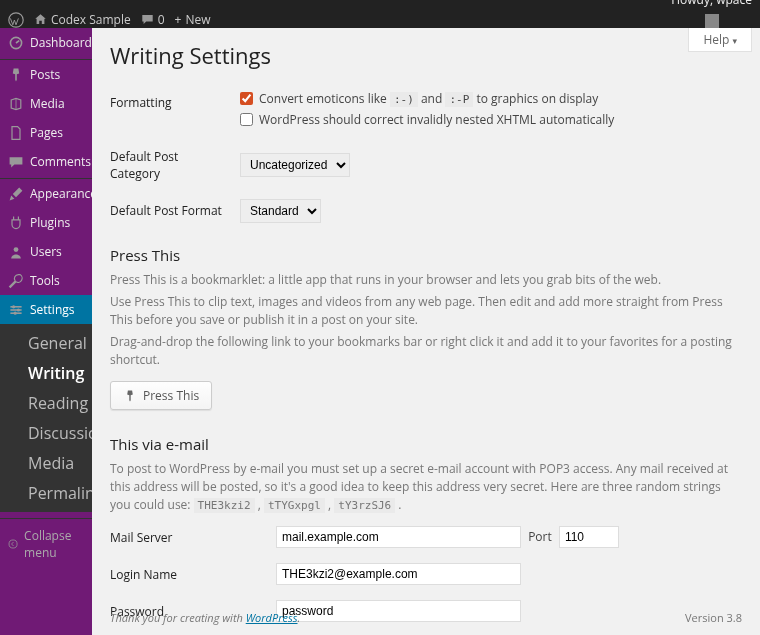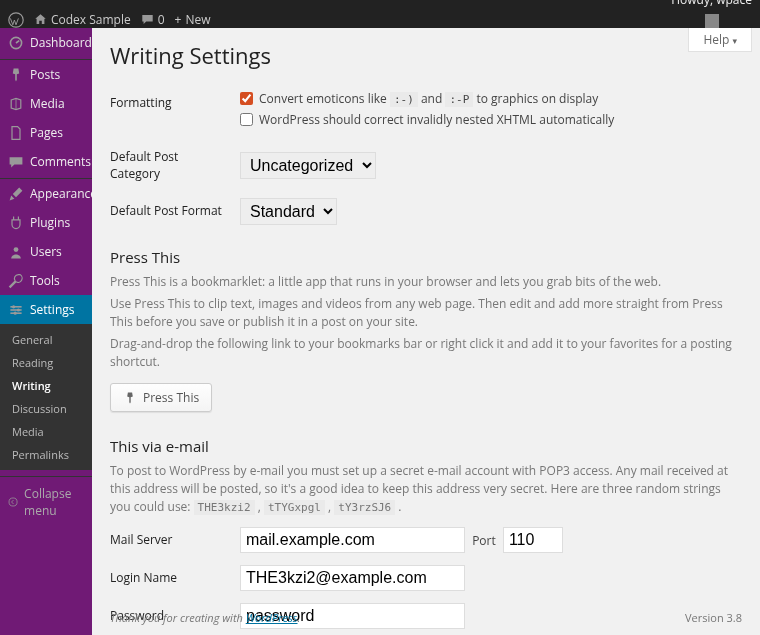--- a/index.html
+++ b/index.html
@@ -14,40 +14,40 @@
 .avatar { width: 14px; height: 14px; background: #888; }
 
 
 .adminmenu { position: absolute; top: 28px; left: 0; width: 92px; bottom: 0; background: #701a75; color: #eee; font-size: 12px; }
 .menu-item { display: flex; align-items: center; gap: 6px; padding: 6px 8px; color: #eee; }
 .menu-item .icon { width: 16px; height: 16px; fill: #999; flex-shrink: 0; }
 .menu-item.sep { border-top: 1px solid #333; margin-top: 2px; }
 .menu-item.current { background: #0074a2; color: #fff; position: relative; }
 .menu-item.current::after { content: ""; position: absolute; right: -8px; top: 50%; margin-top: -8px; border: 8px solid transparent; border-right-color: #f1f1f1; }
 .submenu { background: #333; padding: 4px 0; }
-.submenu-item { padding: 4px 8px 4px 12px; color: #bbb; font-size: 11px; }
+.submenu-item { padding: 4px 8px 4px 12px; color: #bbb; font-size: 16px; margin-left: 16px; }
 .submenu-item.current { color: #fff; font-weight: 600; }
 .collapse { padding: 8px; color: #aaa; display: flex; align-items: center; gap: 6px; border-top: 1px solid #333; margin-top: 6px;}
 
 
 .wrap { position: absolute; left: 92px; right: 0; top: 28px; bottom: 0; padding: 8px 18px 20px; overflow-y: auto; background: #f1f1f1; }
 .help-tab { position: absolute; right: 8px; top: 0; background: #fff; border: 1px solid #e1e1e1; border-top: none; padding: 3px 14px; font-size: 12px; color: #666; }
 h1 { font-size: 22px; font-weight: 400; color: #222; margin: 4px 0 14px; }
 h3 { font-size: 15px; font-weight: 400; color: #222; margin: 16px 0 6px; }
 p { color: #555; font-size: 12px; line-height: 1.5; margin: 4px 0; }
 p.small { color: #777; }
 code { background: #eaeaea; padding: 1px 4px; font-family: Consolas, monospace; font-size: 11px; }
 a { color: #0074a2; text-decoration: underline; }
 
 .form-table { width: 100%; border-collapse: collapse; }
 .form-table th { text-align: left; width: 130px; padding: 10px 10px 10px 0; vertical-align: top; font-weight: 400; font-size: 12px; color: #222; }
 .form-table td { padding: 6px 0; font-size: 12px; }
 .form-table label { display: flex; align-items: center; gap: 6px; margin-bottom: 4px; }
-input[type=text], input[type=password], select { font-size: 16px; padding: 3px 5px; border: 1px solid #ddd; background: #fff; }
-input.regular { width: 225px; }
+input[type=text], input[type=password], select { font-size: 12px; padding: 3px 5px; border: 1px solid #ddd; background: #fff; }
+input.regular { width: 245px; margin-left: 36px; }
 input.small { width: 60px; }
 select { background: #eee; }
 .press-this-btn { display: inline-flex; align-items: center; gap: 6px; background: linear-gradient(#fefefe,#f4f4f4); border: 1px solid #ccc; border-radius: 3px; padding: 5px 12px; font-size: 12px; color: #555; margin: 8px 0; box-shadow: 0 1px 1px rgba(0,0,0,0.08);}
 .footer { position: absolute; bottom: 0; left: 92px; right: 0; display: flex; justify-content: space-between; padding: 6px 18px 10px; font-size: 11px; color: #777; font-style: italic; align-items: center;}
 .footer a { font-style: italic; }
 </style>
 </head>
 <body>
 
 <div class="toolbar">
@@ -145,22 +145,22 @@
         <rect x="3" y="9" width="14" height="2"></rect>
         <rect x="3" y="13" width="14" height="2"></rect>
         <circle cx="7" cy="6" r="2"></circle>
         <circle cx="13" cy="10" r="2"></circle>
         <circle cx="9" cy="14" r="2"></circle>
       </svg>
       <span>Settings</span>
     </div>
   <div class="submenu">
     <div class="submenu-item">General</div>
+    <div class="submenu-item current">Writing</div>
     <div class="submenu-item">Reading</div>
-    <div class="submenu-item current">Writing</div>
     <div class="submenu-item">Discussion</div>
     <div class="submenu-item">Media</div>
     <div class="submenu-item">Permalinks</div>
   </div>
   <div class="collapse">
     <svg width="14" height="14" viewBox="0 0 20 20" fill="#999">
         <circle cx="10" cy="10" r="8" fill="none" stroke="#999" stroke-width="1.5"></circle>
         <path d="M11 6l-4 4 4 4" fill="none" stroke="#999" stroke-width="1.5"></path>
       </svg>
     <span>Collapse menu</span>

